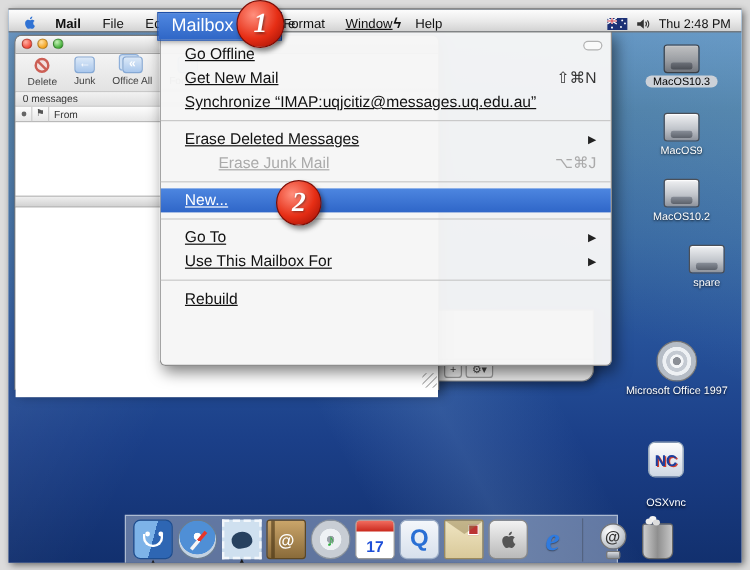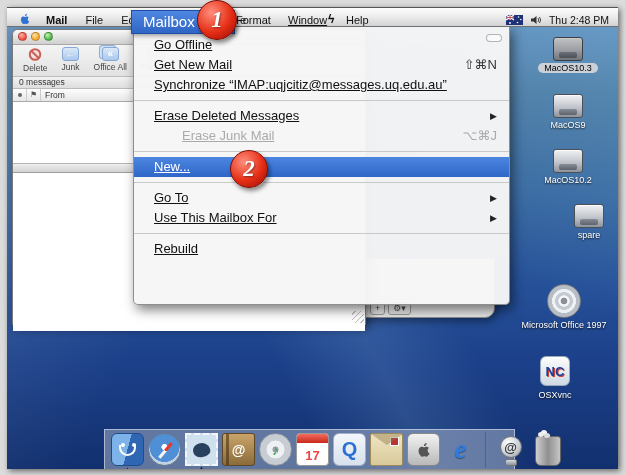--- a/index.html
+++ b/index.html
@@ -94,21 +94,21 @@
   .dicon{position:absolute;width:64px;text-align:center;z-index:2;}
   .dicon .dlab{margin-top:2px;font-size:9px;color:#fff;text-shadow:0 1px 2px rgba(0,0,0,.85);white-space:nowrap;}
   .dicon.sel .dlab span{background:#ccd1d8;color:#000;text-shadow:none;border-radius:7px;padding:0 6px;}
   .hd{width:30px;height:24px;margin:0 auto;border-radius:3px;border:1px solid #4a4f58;box-sizing:border-box;
     background:linear-gradient(180deg,#f0f1f3,#c2c6cc 55%,#8e939c);box-shadow:inset 0 1px 0 rgba(255,255,255,.8);position:relative;}
   .hd:after{content:"";position:absolute;left:5px;bottom:2px;width:18px;height:6px;border-radius:2px;
     background:linear-gradient(#878d97,#5d626b);}
   .sel .hd{filter:brightness(.8);}
   .cd{width:34px;height:34px;margin:0 auto;border-radius:50%;border:1px solid #777;box-sizing:border-box;
     background:radial-gradient(circle,#8b8f96 0 14%,#f4f6f8 16% 24%,#c4cad2 26% 38%,#eef1f4 40% 52%,#b6bdc6 54% 70%,#e9edf1 72% 84%,#9ba3ad 86% 100%);}
-  .vnc{width:30px;height:30px;margin:4px auto;border-radius:6px;border:1px solid #9ab;box-sizing:border-box;
+  .vnc{width:30px;height:30px;margin:16px auto;border-radius:6px;border:1px solid #9ab;box-sizing:border-box;
     background:linear-gradient(#fdfdfd,#cfd8e4);display:flex;align-items:center;justify-content:center;
     font-weight:bold;font-size:13px;color:#1c3f9e;text-shadow:1px 1px 0 #d04030;}
 
   
   .dock{position:absolute;left:97px;top:421px;width:411px;height:40px;z-index:8;box-sizing:border-box;
     background:rgba(173,186,205,.5);border:1px solid rgba(235,242,250,.55);border-bottom:none;
     display:flex;align-items:center;padding:0 6px;gap:4px;}
   .di{width:33px;height:33px;position:relative;flex:0 0 auto;}
   .run{position:absolute;left:50%;bottom:-7px;transform:translateX(-50%);font-size:6px;color:#1a1a1a;}
   .dsep{width:1px;height:36px;background:rgba(70,80,100,.55);margin:0 4px;flex:0 0 auto;}
@@ -120,21 +120,21 @@
   .ic-safari:after{content:"";position:absolute;left:15px;top:7px;width:3px;height:19px;background:linear-gradient(#e8362a 50%,#f5f5f5 50%);transform:rotate(40deg);}
   .ic-mailstamp{background:#cfe0ef;border:2px dashed #f3f7fb;box-sizing:border-box;}
   .ic-mailstamp:after{content:"";position:absolute;left:6px;top:8px;width:17px;height:14px;border-radius:50% 60% 40% 50%;background:#27415f;transform:rotate(-15deg);}
   .ic-book{border-radius:3px;background:linear-gradient(#caa56a,#8a6b3a);border:1px solid #5e4722;box-sizing:border-box;
     display:flex;align-items:center;justify-content:center;color:#fff;font-weight:bold;font-size:14px;}
   .ic-book:before{content:"";position:absolute;left:3px;top:0;bottom:0;width:3px;background:rgba(70,50,20,.6);}
   .ic-itunes{border-radius:50%;border:1px solid #8a929c;box-sizing:border-box;
     background:radial-gradient(circle,#9aa0a8 0 13%,#eef1f4 15% 40%,#c8cdd4 42% 70%,#f2f4f6 72% 100%);
     display:flex;align-items:center;justify-content:center;color:#2fae3e;font-weight:bold;font-size:14px;}
   .ic-ical{border-radius:4px;background:#fff;border:1px solid #999;box-sizing:border-box;
-    display:flex;align-items:flex-end;justify-content:center;font-weight:bold;font-size:13px;color:#ef4444;padding-bottom:2px;}
+    display:flex;align-items:flex-end;justify-content:center;font-weight:bold;font-size:13px;color:#1d4ed8;padding-bottom:2px;}
   .ic-ical:before{content:"";position:absolute;left:0;top:0;right:0;height:9px;border-radius:3px 3px 0 0;background:linear-gradient(#f26d5f,#c9281c);}
   .ic-qt{border-radius:6px;background:linear-gradient(#f4f7fb,#d7e0ec);border:1px solid #9fb0c8;box-sizing:border-box;
     display:flex;align-items:center;justify-content:center;font-weight:bold;font-size:20px;color:#2a6fd4;}
   .ic-env{background:linear-gradient(#efe5c2,#d9c99a);border:1px solid #9c8a5c;box-sizing:border-box;border-radius:2px;}
   .ic-env:before{content:"";position:absolute;right:3px;top:3px;width:7px;height:7px;background:#b33;border:1px solid #fff;}
   .ic-env:after{content:"";position:absolute;left:0;top:0;border-left:16px solid transparent;border-right:16px solid transparent;border-top:11px solid rgba(140,120,70,.45);}
   .ic-prefs{border-radius:6px;background:linear-gradient(#f2f2f2,#b9b9b9);border:1px solid #888;box-sizing:border-box;
     display:flex;align-items:center;justify-content:center;}
   .ic-ie{display:flex;align-items:center;justify-content:center;font:italic bold 27px "Liberation Serif",serif;color:#2f7be0;text-shadow:0 1px 1px rgba(0,0,0,.4);}
   .ic-at{display:flex;flex-direction:column;align-items:center;justify-content:flex-end;}

